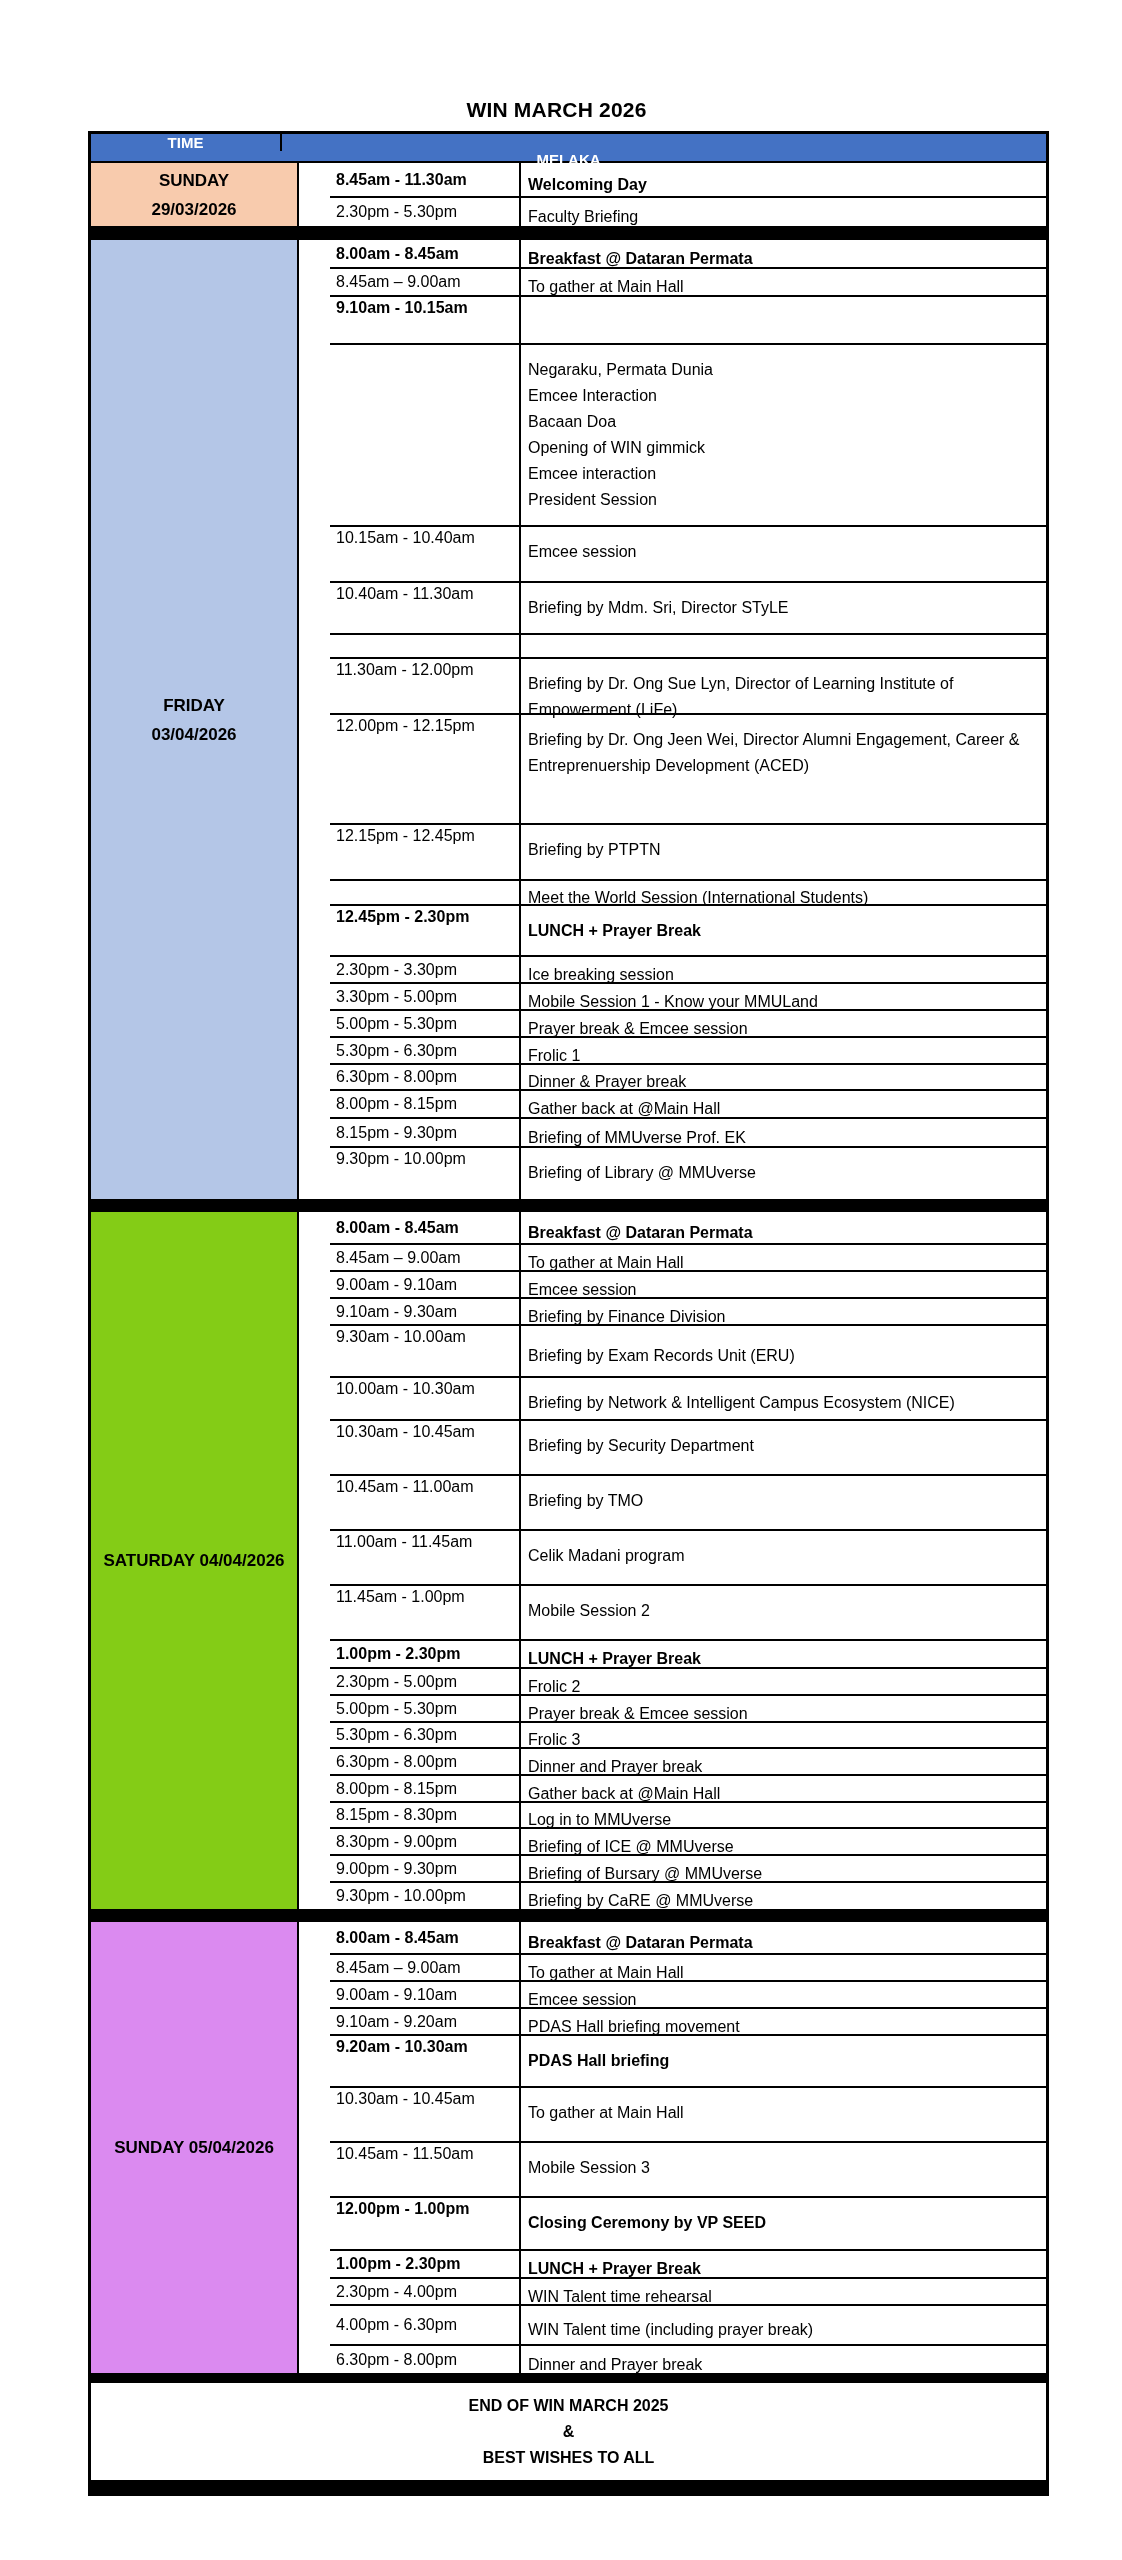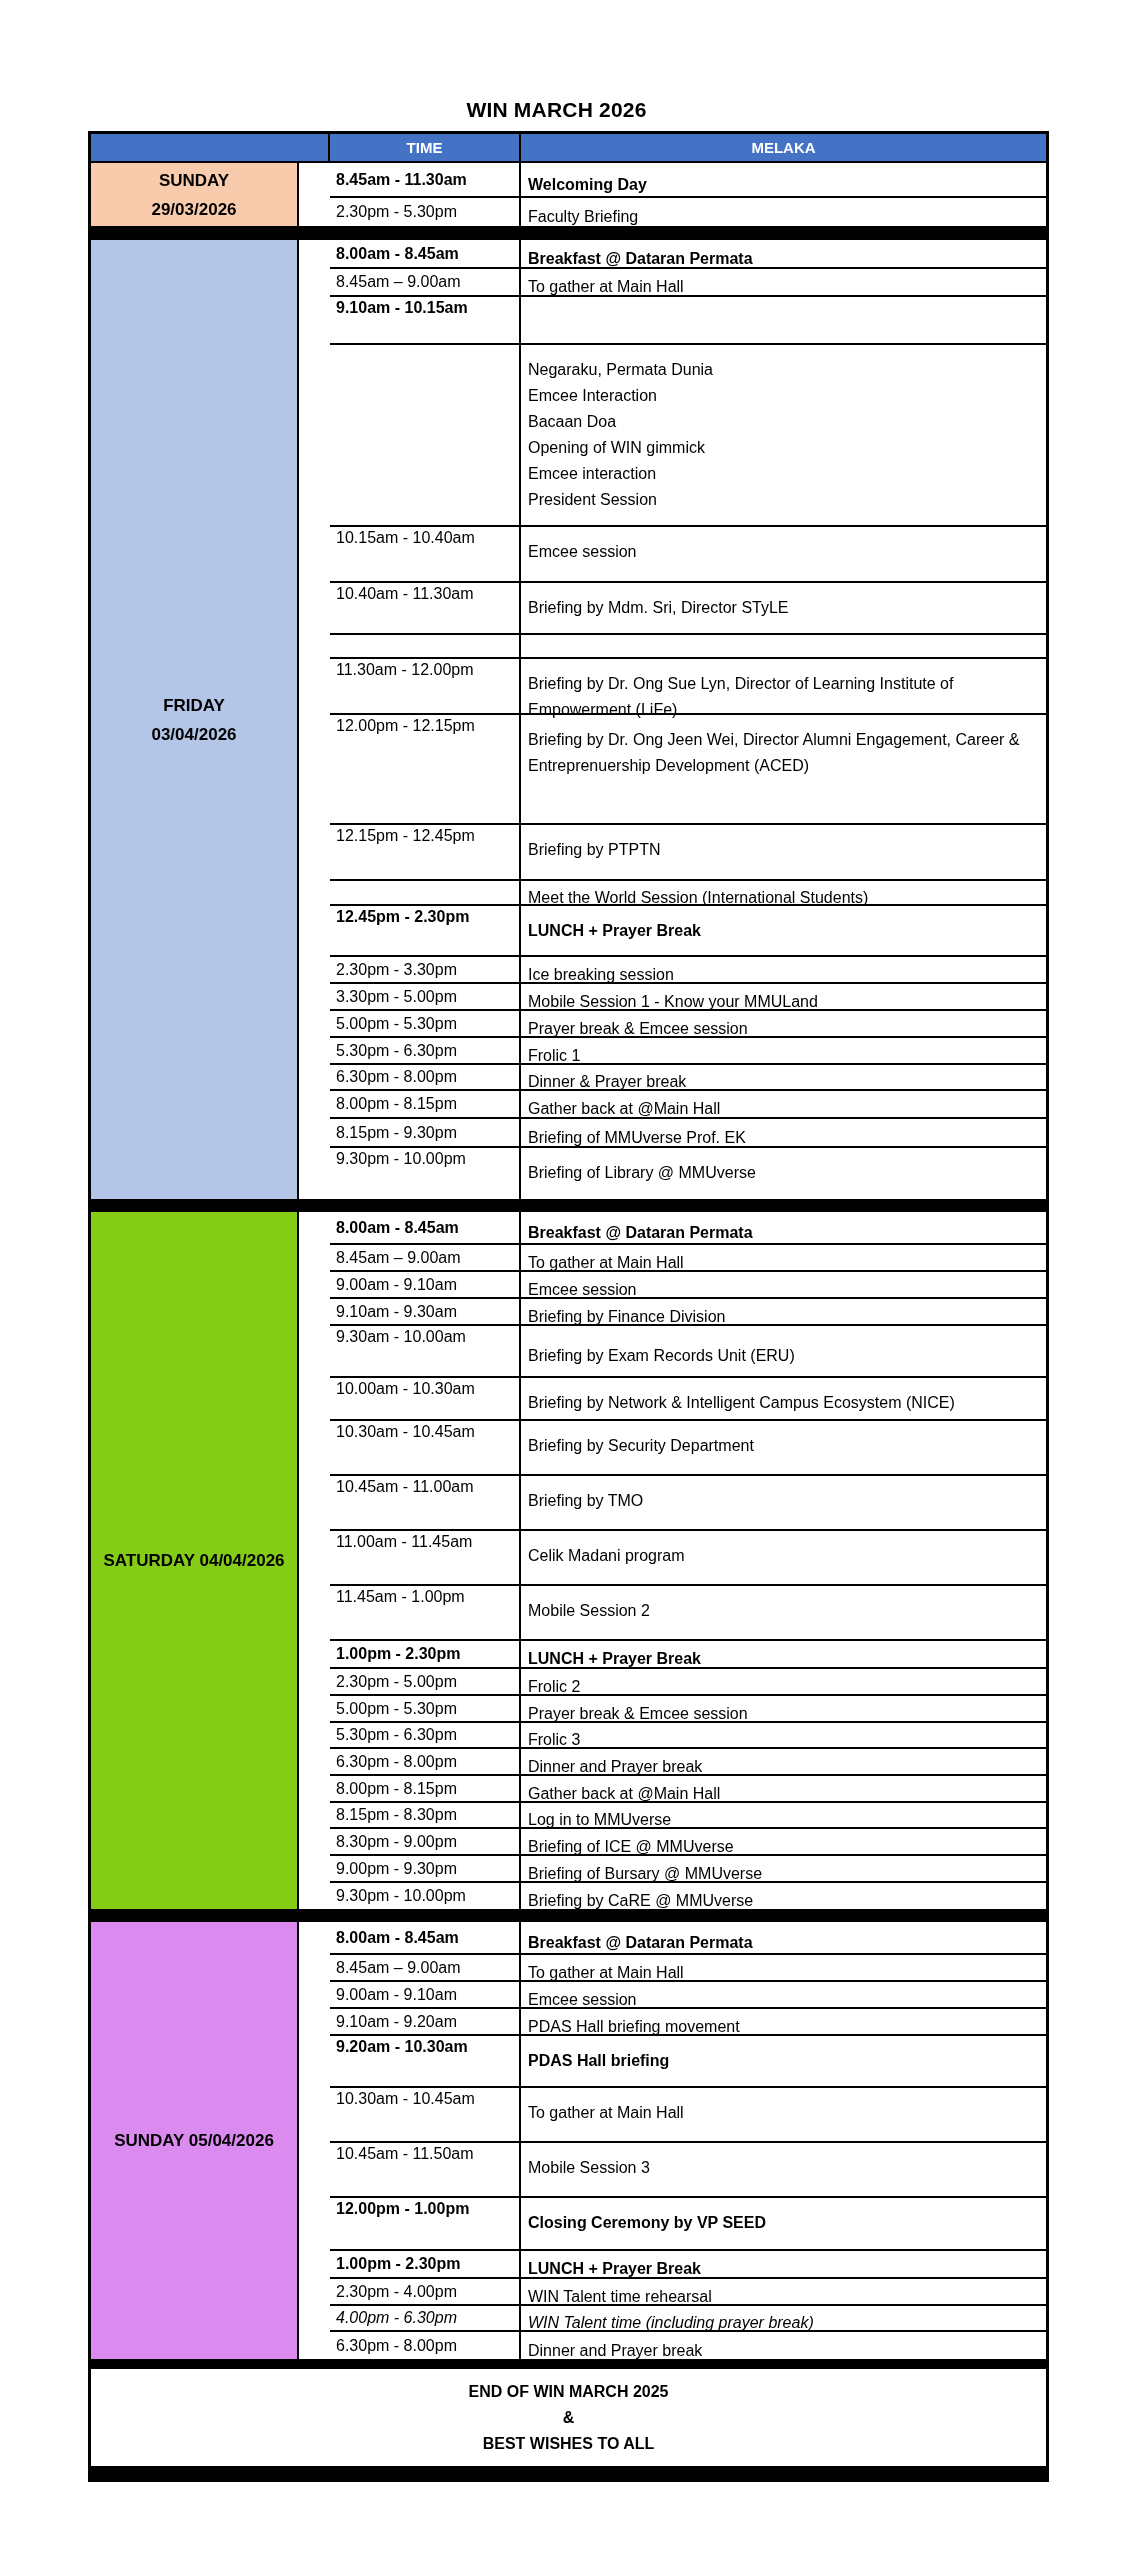--- a/index.html
+++ b/index.html
@@ -3,21 +3,21 @@
 <meta charset="utf-8">
 <style>
   html,body{margin:0;padding:0;background:#ffffff;}
   .page{position:relative;width:1122px;height:2560px;background:#ffffff;
         font-family:"Liberation Sans",sans-serif;color:#000;}
   .doc-title{position:absolute;top:98px;left:76px;width:961px;text-align:center;
         font-size:21px;font-weight:bold;letter-spacing:.2px;}
   .sched{position:absolute;top:131px;left:88px;width:961px;box-sizing:border-box;
         border:3px solid #000;background:#fff;}
   .header-row{display:flex;height:27px;color:#fff;font-weight:bold;font-size:15px;
-        border-bottom:2px solid #000;}
+        border-bottom:2px solid #000;flex-direction:column;}
   .header-row .h-day{width:239px;box-sizing:border-box;border-right:2px solid #000;}
   .header-row .h-time{width:191px;box-sizing:border-box;border-right:2px solid #000;
         display:flex;align-items:center;justify-content:center;}
   .header-row .h-loc{flex:1;display:flex;align-items:center;justify-content:center;}
   .section{position:relative;padding-left:239px;}
   .day-cell{position:absolute;left:0;top:0;bottom:0;width:208px;box-sizing:border-box;
         border-right:2px solid #000;display:flex;flex-direction:column;
         align-items:center;justify-content:center;text-align:center;
         font-weight:bold;font-size:17px;line-height:29px;}
   .row{display:flex;box-sizing:border-box;border-bottom:2px solid #000;font-size:16px;}
@@ -382,21 +382,21 @@
             <div class="event-cell">
               <div>LUNCH + Prayer Break</div>
             </div>
           </div>
           <div class="row" style="height: 27px;">
             <div class="time-cell">2.30pm - 4.00pm</div>
             <div class="event-cell">
               <div>WIN Talent time rehearsal</div>
             </div>
           </div>
-          <div class="row" style="height: 26px; font-style: italic;">
+          <div class="row" style="height: 40px;">
             <div class="time-cell">4.00pm - 6.30pm</div>
             <div class="event-cell">
               <div>WIN Talent time (including prayer break)</div>
             </div>
           </div>
           <div class="row" style="height: 27px;">
             <div class="time-cell">6.30pm - 8.00pm</div>
             <div class="event-cell">
               <div>Dinner and Prayer break</div>
             </div>

